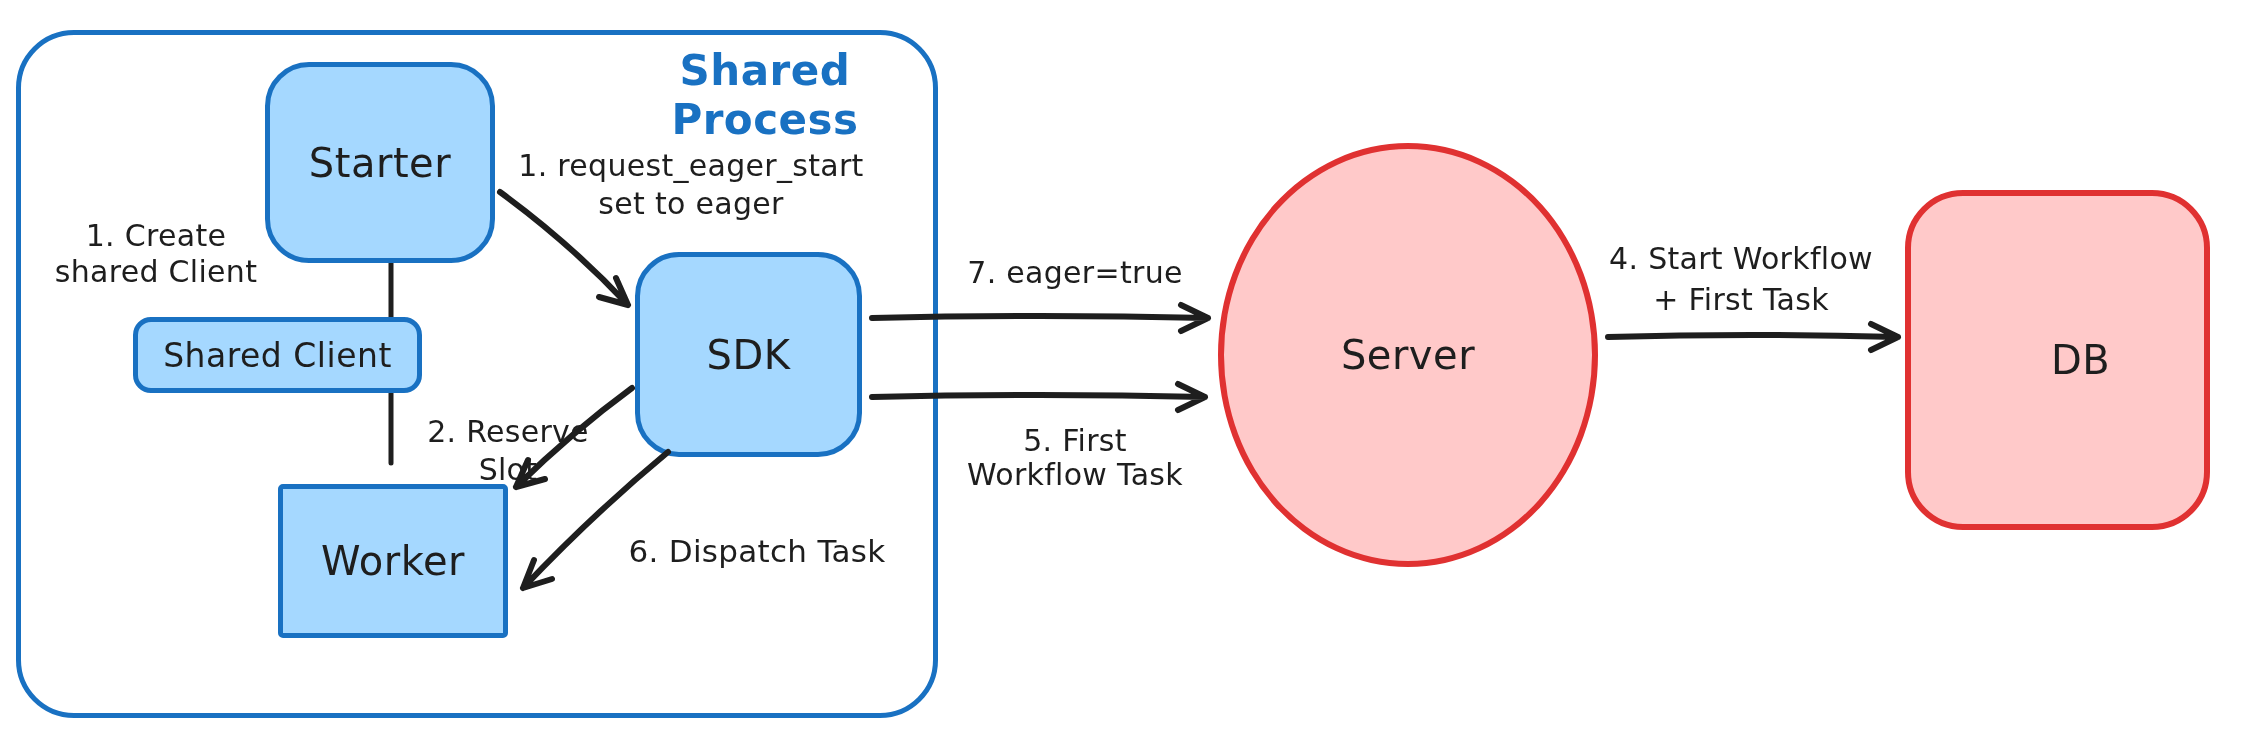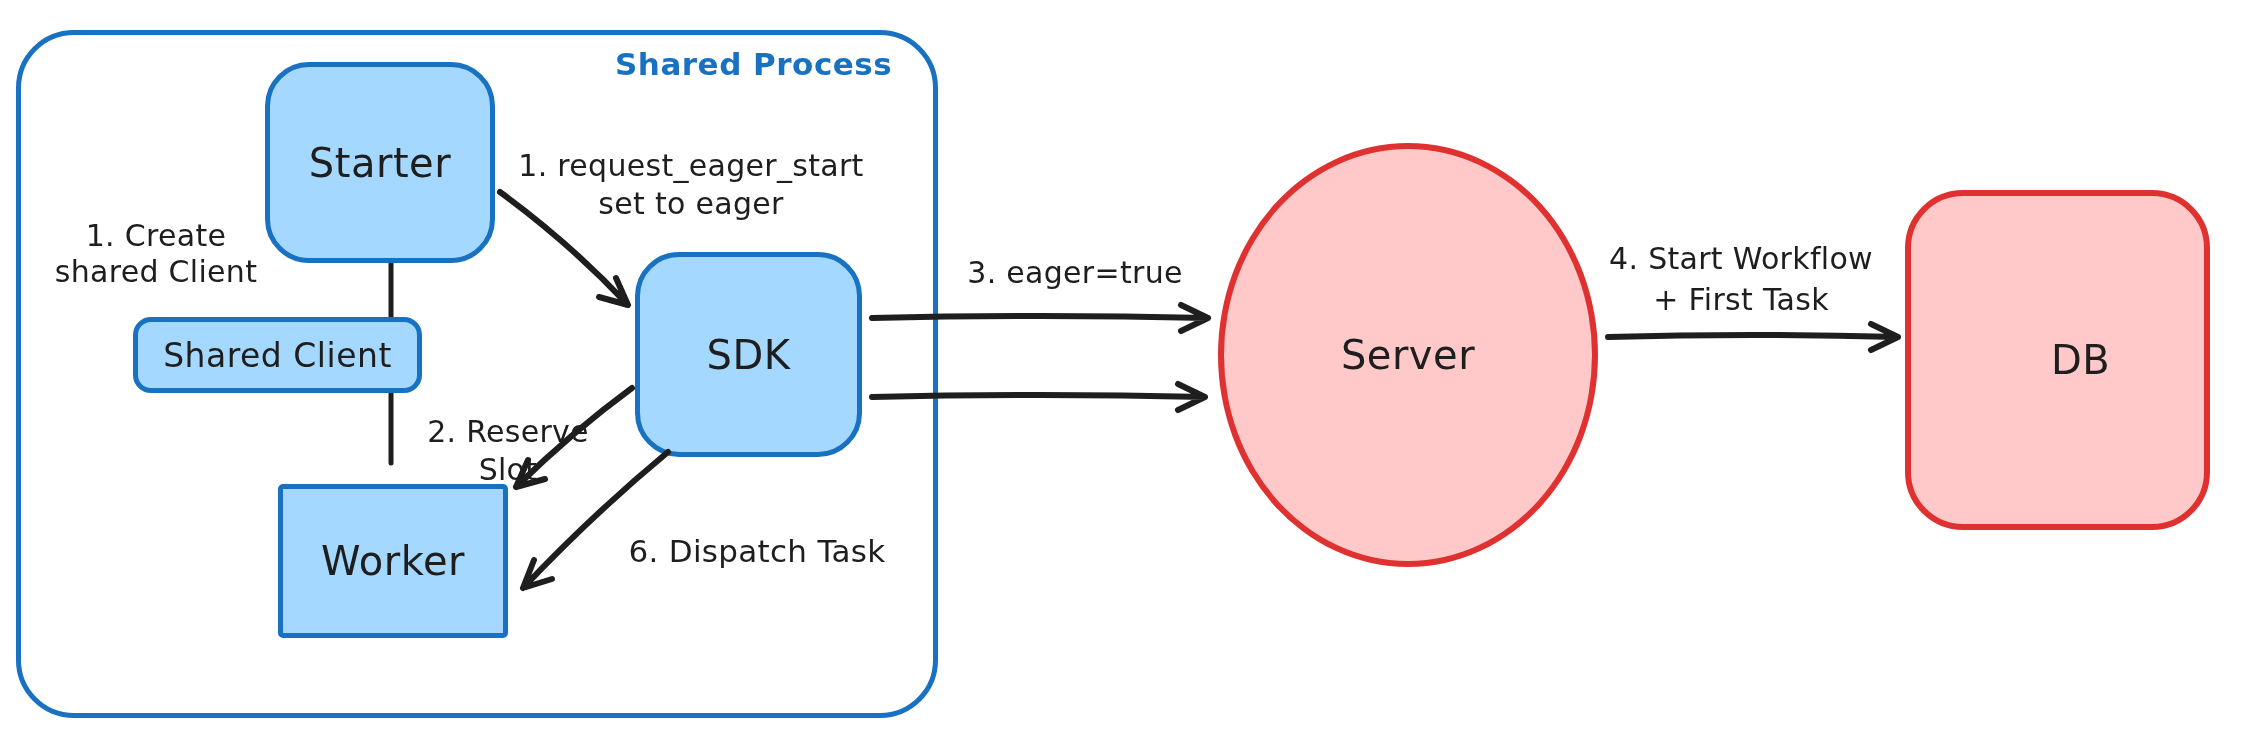--- a/index.html
+++ b/index.html
@@ -15,21 +15,21 @@
   .canvas{position:relative;width:2248px;height:754px;background:var(--bg);overflow:hidden;}
   .layer{position:absolute;left:0;top:0;width:2248px;height:754px;pointer-events:none;}
 
   
   .group-box{
     position:absolute;left:16px;top:30px;width:922px;height:688px;
     border:5px solid var(--blue-stroke);border-radius:58px;background:transparent;
   }
   .group-label{
     position:absolute;left:615px;top:46px;width:300px;
-    text-align:left;font-size:31px;font-weight:600;color:var(--blue-stroke);
+    text-align:center;font-size:42px;font-weight:600;color:var(--blue-stroke);
     letter-spacing:0.5px;
   }
 
   
   .node{
     position:absolute;display:flex;align-items:center;justify-content:center;
     text-align:center;
   }
   .node.blue{background:var(--blue-fill);border:5px solid var(--blue-stroke);}
   .node.red{background:var(--red-fill);border:6px solid var(--red-stroke);}
@@ -114,26 +114,30 @@
     <div>1. request_eager_start</div>
     <div>set to eager</div>
   </div>
 
   <div class="note note-reserve">
     <div>2. Reserve</div>
     <div>Slot</div>
   </div>
 
   <div class="note note-eager-true">
-    <div>3. eager=true</div>
+    <div>7. eager=true</div>
   </div>
 
   <div class="note note-start-workflow">
     <div>4. Start Workflow</div>
     <div>+ First Task</div>
   </div>
 
+  <div class="note note-first-task">
+    <div>5. First</div>
+    <div>Workflow Task</div>
+  </div>
 
   <div class="note note-dispatch">
     <div>6. Dispatch Task</div>
   </div>
 
 </div>
 
 </body></html>

